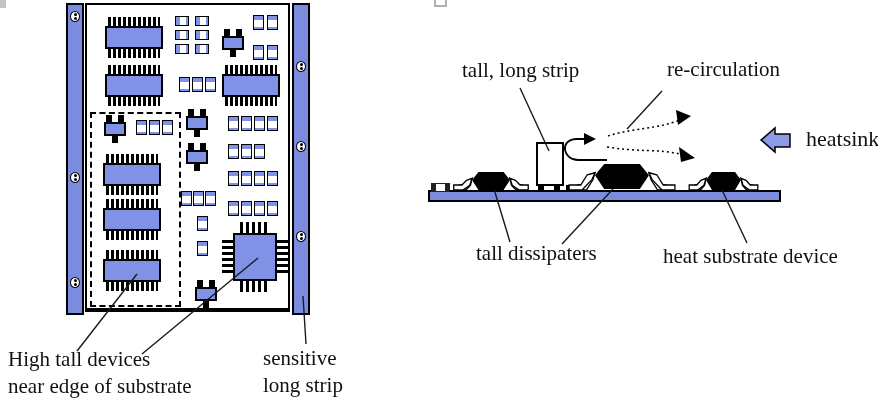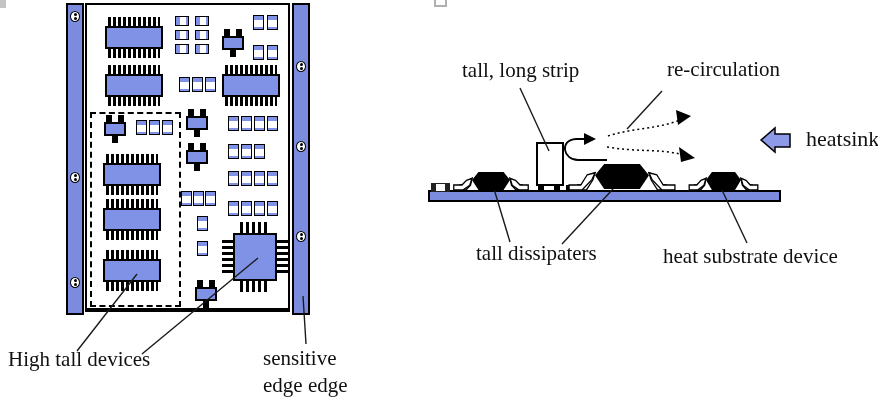--- a/index.html
+++ b/index.html
@@ -184,24 +184,25 @@
 
 <div class="pcb-bar" style="left:428px;top:190px;width:353px;height:12px"></div>
 <div class="resistor" style="left:431px;top:183px"></div>
 <div class="tall" style="left:536px;top:142px;width:28px;height:44px"></div>
 <div class="foot" style="left:538px;top:184px;width:6px;height:6px"></div>
 <div class="foot" style="left:554px;top:184px;width:6px;height:6px"></div>
 <div class="foot" style="left:566px;top:185px;width:5px;height:5px"></div>
 
 <div class="lbl" style="left:8px;top:346px">
   <div>High tall devices</div>
+  <div>near edge of substrate</div>
 </div>
 <div class="lbl" style="left:263px;top:345px">
   <div>sensitive</div>
-  <div>edge edge</div>
+  <div>long strip</div>
 </div>
 <div class="lbl" style="left:462px;top:57px">tall, long strip</div>
 <div class="lbl" style="left:667px;top:56px">re-circulation</div>
 <div class="lbl" style="left:806px;top:125px;font-size:22px">heatsink</div>
 <div class="lbl" style="left:476px;top:240px">tall dissipaters</div>
 <div class="lbl" style="left:663px;top:243px">heat substrate device</div>
 
 <svg class="overlay" width="878" height="412">
   <g stroke="#1a1a1a" stroke-width="1.4">
     <line x1="77" y1="351" x2="137" y2="274"></line>

